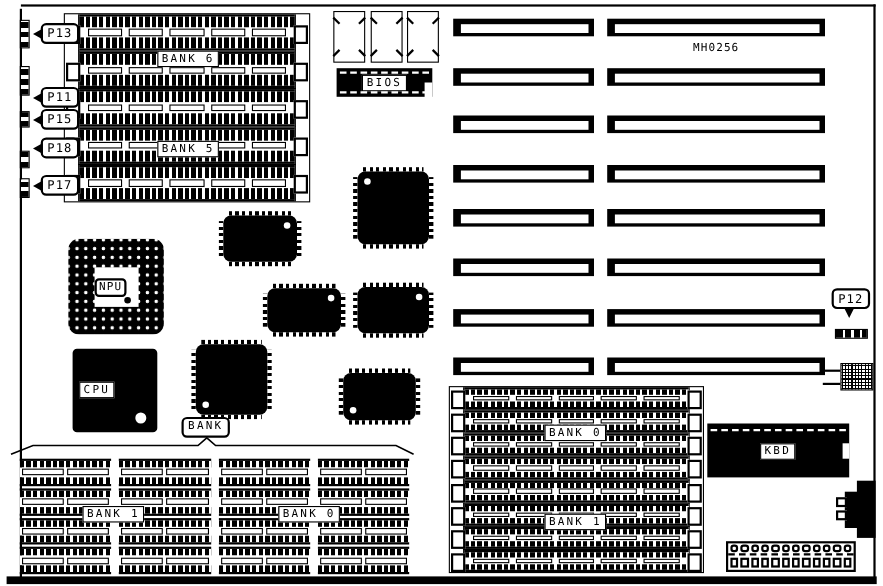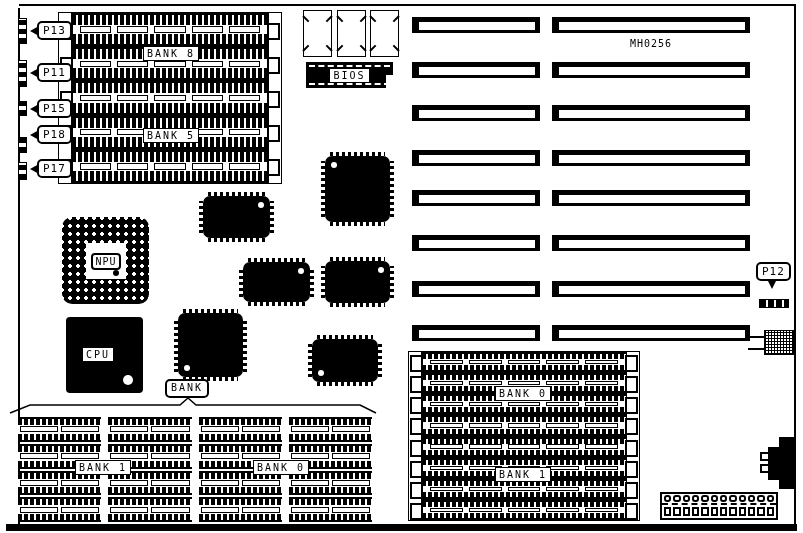--- a/index.html
+++ b/index.html
@@ -73,26 +73,26 @@
 
   #bios{position:absolute;left:306px;top:62px;width:87px;height:26px;background:#000;
         display:flex;align-items:center;justify-content:center;}
   #bios::before,#bios::after{content:"";position:absolute;left:3px;right:3px;height:0;border-top:2px dashed #fff;}
   #bios::before{top:3px;}#bios::after{bottom:3px;}
   #bios .notch{position:absolute;right:0;top:13px;width:7px;height:14px;background:#fff;}
 
   #npu{position:absolute;left:62px;top:217px;width:87px;height:87px;background:#000;border-radius:10px;
        background-image:radial-gradient(circle,#fff 1.7px,rgba(0,0,0,0) 1.8px);background-size:8px 8px;background-position:4px 5px;}
   #npu .center{position:absolute;left:24px;top:26px;width:40px;height:36px;background:#fff;
-       display:flex;align-items:center;justify-content:center;}
+       display:flex;align-items:center;}
   #npu .center span{border:2px solid #000;border-radius:4px;font-size:10px;letter-spacing:1px;line-height:13px;padding:0 2px;background:#fff;}
   #npu .ndot{position:absolute;left:51px;top:53px;width:6px;height:6px;border-radius:50%;background:#000;}
 
   #cpu{position:absolute;left:66px;top:317px;width:77px;height:76px;background:#000;border-radius:4px;}
-  #cpu .lab{position:absolute;left:16px;top:30px;}
+  #cpu .lab{position:absolute;left:6px;top:30px;}
   #cpu .cdot{position:absolute;left:57px;top:58px;width:10px;height:10px;border-radius:50%;background:#fff;}
 
   #kbd{position:absolute;left:643px;top:385px;width:129px;height:49px;background:#000;}
   #kbd::before{content:"";position:absolute;left:3px;right:3px;top:5px;border-top:2px dashed #fff;}
   #kbd .lab{position:absolute;left:48px;top:18px;}
   #kbd .notch{position:absolute;right:0;top:18px;width:6px;height:14px;background:#fff;}
 
   #din{position:absolute;left:779px;top:437px;width:17px;height:52px;background:#000;}
   #din .wing{position:absolute;left:-11px;top:10px;width:12px;height:33px;background:#000;}
   .tab{position:absolute;width:10px;height:9px;background:#fff;border:2px solid #000;}
@@ -179,30 +179,30 @@
         <div class="mid">
           <span class="wrect"></span>
           <span class="wrect"></span>
           <span class="wrect"></span>
           <span class="wrect"></span>
           <span class="wrect"></span>
         </div>
         <div class="teeth tb"></div>
       </div>
     </div>
-  <div class="banklabel" style="left:143px;top:46px;">BANK 8</div>
+  <div class="banklabel" style="left:143px;top:46px;">BANK 6</div>
   <div class="banklabel" style="left:143px;top:128px;">BANK 5</div>
 
   <div class="pconn" style="top:18px;height:26px;"></div>
   <div class="pconn" style="top:60px;height:27px;"></div>
   <div class="pconn" style="top:101px;height:15px;"></div>
   <div class="pconn" style="top:137px;height:16px;"></div>
   <div class="pconn" style="top:162px;height:18px;"></div>
   <div class="callout left-tail" style="left:37px;top:21px;">P13</div>
-  <div class="callout left-tail" style="left:37px;top:63px;">P11</div>
+  <div class="callout left-tail" style="left:37px;top:79px;">P11</div>
   <div class="callout left-tail" style="left:37px;top:99px;">P15</div>
   <div class="callout left-tail" style="left:37px;top:125px;">P18</div>
   <div class="callout left-tail" style="left:37px;top:159px;">P17</div>
 
   <div class="cap" style="left:303px;top:10px;">
       <i></i>
       <i></i>
       <i></i>
       <i></i>
     </div>
@@ -522,20 +522,24 @@
           <span class="wrect"></span>
           <span class="wrect"></span>
           <span class="wrect"></span>
         </div>
         <div class="teeth tb"></div>
       </div>
     </div>
   <div class="banklabel" style="left:495px;top:386px;">BANK 0</div>
   <div class="banklabel" style="left:495px;top:467px;">BANK 1</div>
 
+  <div id="kbd">
+    <span class="chipword lab">KBD</span>
+    <span class="notch"></span>
+  </div>
 
   <div class="callout down-tail" style="left:756px;top:262px;">P12</div>
   <div id="p12-pins"></div>
 
   <div class="lead" style="left:748px;top:336px;width:16px;"></div>
   <div class="lead" style="left:748px;top:348px;width:16px;"></div>
   <div id="xtal"></div>
 
   <div id="din">
       <div class="wing"></div>

